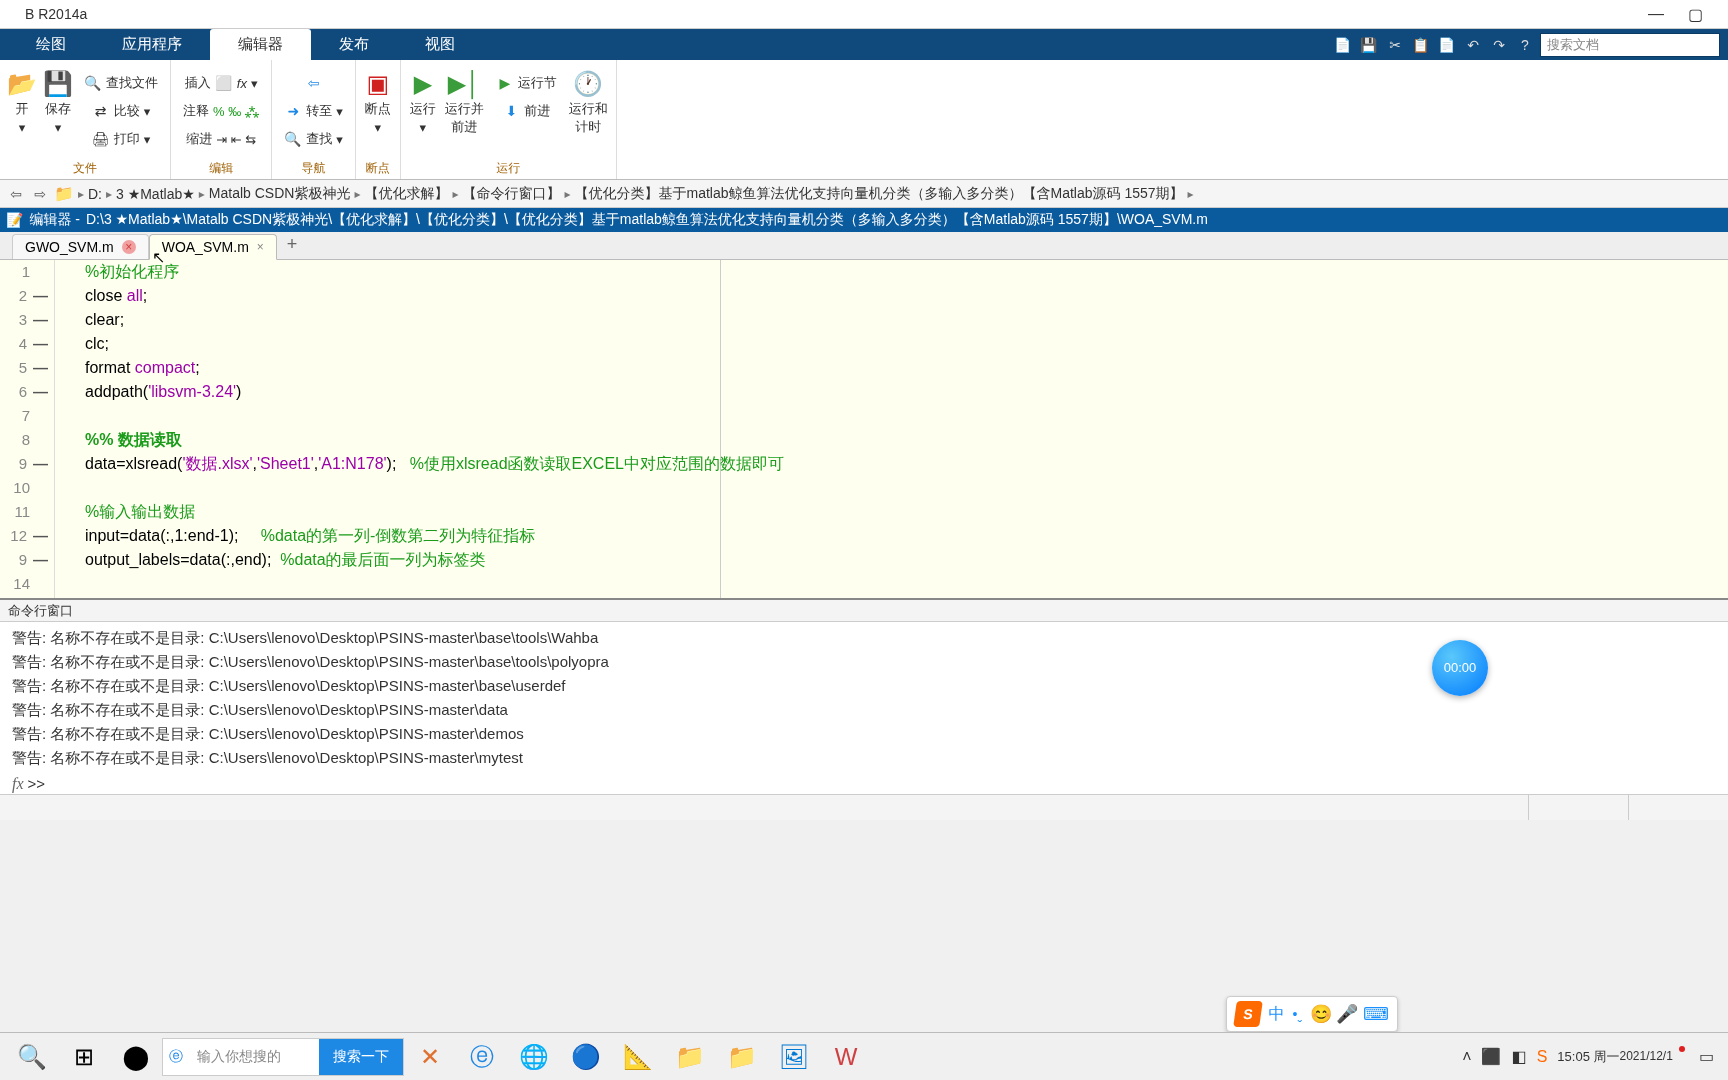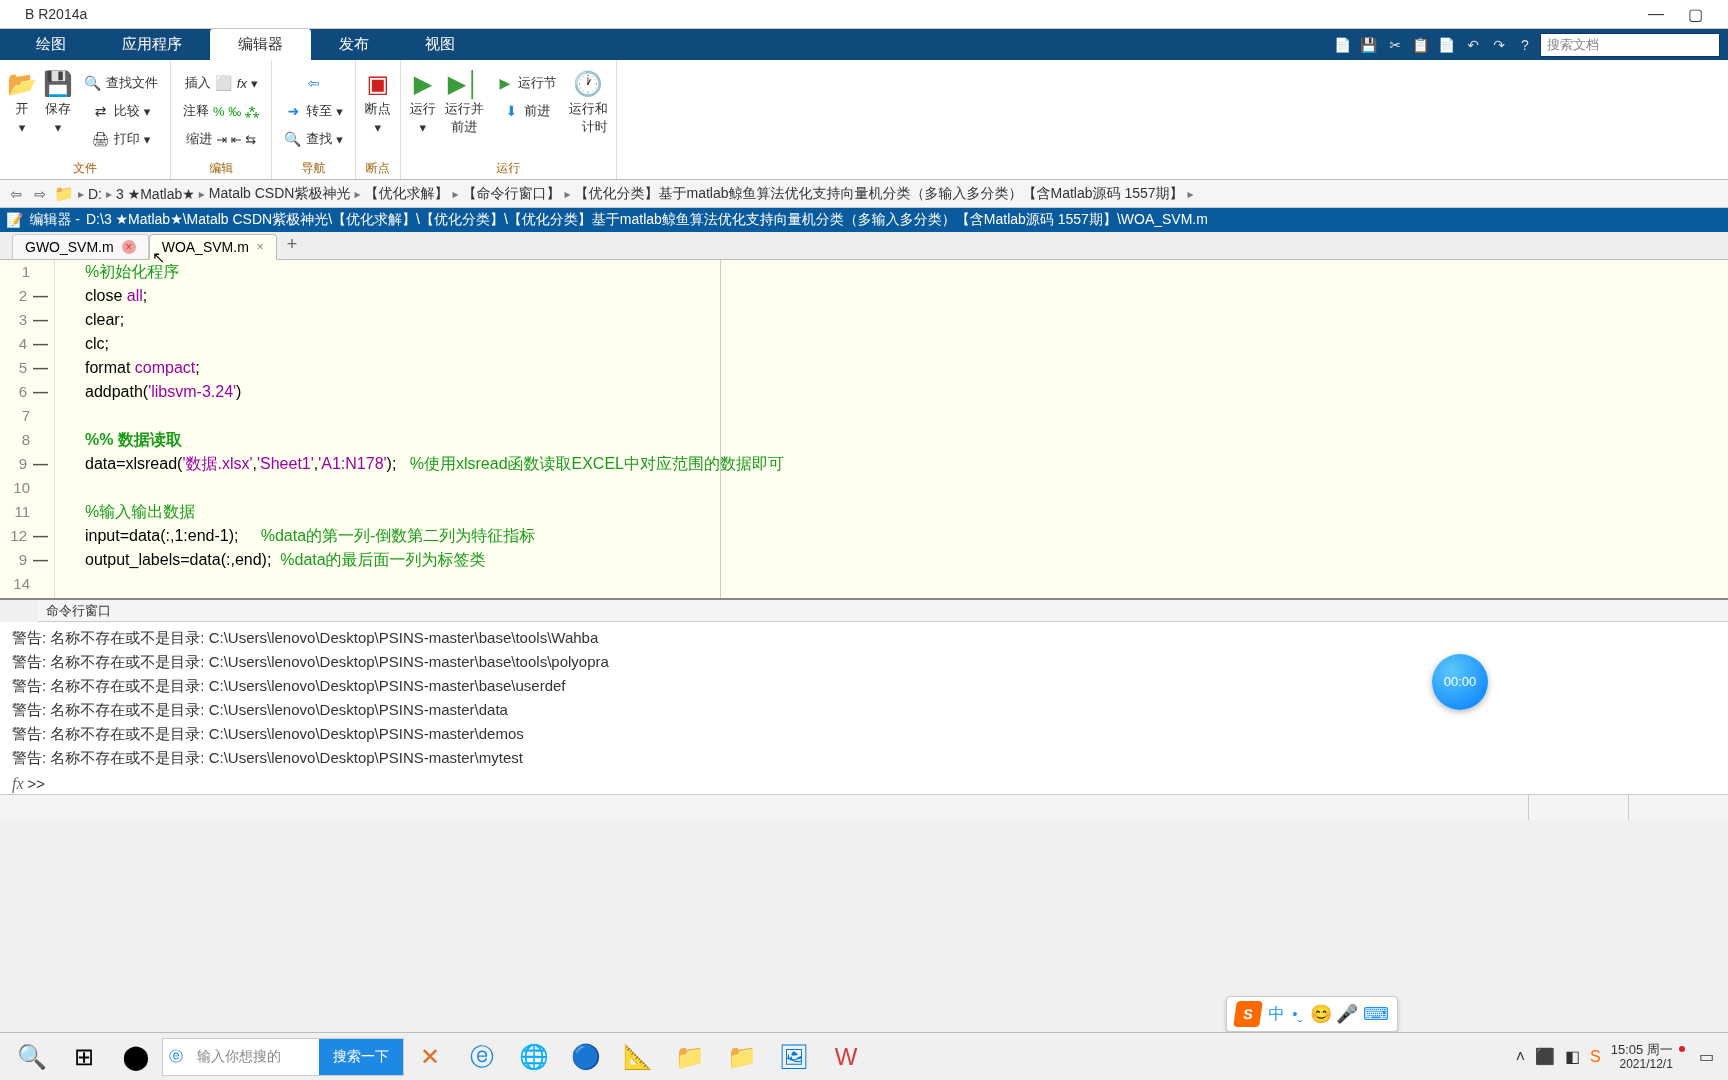--- a/index.html
+++ b/index.html
@@ -57,45 +57,45 @@
 .gutter-line { height: 24px; display: flex; justify-content: flex-end; align-items: center; gap: 6px; }
 .gutter-dash { color: #555; font-weight: bold; }
 .code-body { flex: 1; padding-left: 30px; line-height: 24px; position: relative; }
 .code-line { height: 24px; white-space: pre; }
 .vline { position: absolute; left: 720px; top: 0; bottom: 0; width: 1px; background: #ccc; }
 .c-comment { color: #1a9c1a; }
 .c-string { color: #9c00a8; }
 .c-bold { font-weight: bold; }
 
 
-.cmd-title { height: 22px; background: #f4f4f4; border-bottom: 1px solid #ccc; padding: 2px 8px; font-size: 13px; color: #333; margin-left: 38px; }
+.cmd-title { height: 22px; background: #f4f4f4; border-bottom: 1px solid #ccc; padding: 2px 8px; font-size: 13px; color: #333; }
 .cmd-body { height: 172px; background: #fff; padding: 4px 12px; font-family: Consolas, monospace; font-size: 15px; line-height: 24px; color: #333; overflow: hidden; position: relative; }
 .cmd-line { white-space: pre; }
 .cmd-prompt { display: flex; align-items: center; gap: 4px; margin-top: 2px; }
 .cmd-fx { font-style: italic; color: #666; font-family: serif; font-size: 16px; }
-.timer-bubble { position: absolute; right: 240px; top: 32px; width: 56px; height: 56px; border-radius: 50%; background: radial-gradient(circle at 35% 30%, #5ac8fa, #007aff); display: flex; align-items: center; justify-content: center; color: #fff; font-size: 13px; font-family: sans-serif; box-shadow: 0 2px 6px rgba(0,0,0,0.3); }
+.timer-bubble { position: absolute; right: 240px; top: 18px; width: 56px; height: 56px; border-radius: 50%; background: radial-gradient(circle at 35% 30%, #5ac8fa, #007aff); display: flex; align-items: center; justify-content: center; color: #fff; font-size: 13px; font-family: sans-serif; box-shadow: 0 2px 6px rgba(0,0,0,0.3); }
 
 
 .statusbar { height: 26px; background: #f4f4f4; border-top: 1px solid #ccc; display: flex; }
 .statusbar-spacer { flex: 1; }
 .statusbar-box { width: 100px; border-left: 1px solid #ccc; }
 .ime-popup { position: absolute; bottom: 48px; right: 330px; display: flex; align-items: center; background: #fff; border: 1px solid #ccc; border-radius: 4px; padding: 4px 8px; gap: 8px; box-shadow: 0 2px 4px rgba(0,0,0,0.2); }
 .ime-icon { width: 26px; height: 26px; background: #ff6a00; color: #fff; display: flex; align-items: center; justify-content: center; font-weight: bold; border-radius: 4px; transform: skewX(-8deg); }
 .ime-text { font-size: 16px; color: #1890ff; }
 .ime-emojis { display: flex; gap: 4px; font-size: 18px; }
 
 
 .taskbar { position: absolute; bottom: 0; left: 0; right: 0; height: 48px; background: #f0f0f0; border-top: 1px solid #bbb; display: flex; align-items: center; padding: 0 6px; }
 .task-item { width: 52px; height: 42px; display: flex; align-items: center; justify-content: center; font-size: 24px; cursor: pointer; }
 .task-search { display: flex; align-items: center; height: 38px; background: #fff; border: 1px solid #ccc; }
 .task-search-inp { width: 130px; padding: 0 8px; color: #888; font-size: 14px; }
 .task-search-btn { background: #1e88e5; color: #fff; padding: 0 14px; height: 100%; display: flex; align-items: center; font-size: 14px; }
 .task-tray { margin-left: auto; display: flex; align-items: center; gap: 10px; padding-right: 8px; font-size: 13px; color: #333; }
 .tray-icon { font-size: 16px; }
-.tray-time { display: flex; flex-direction: column; align-items: flex-end; line-height: 15px; }
+.tray-time { display: flex; flex-direction: row; align-items: flex-start; line-height: 15px; }
 .tray-time-top { font-size: 13px; }
 .tray-time-bot { font-size: 12px; }
 .red-dot { width: 6px; height: 6px; background: #e02020; border-radius: 50%; display: inline-block; position: relative; top: -8px; left: -4px; }
 
 .cursor-arrow { position: absolute; top: 248px; left: 152px; font-size: 16px; color: #000; pointer-events: none; z-index: 100; }
 </style>
 </head>
 <body>
 
 <div class="titlebar">
@@ -212,21 +212,21 @@
             <span class="icon-sm" style="color:#3a9c3a;">▶</span>
             <span>运行节</span>
           </div>
         <div class="rbtn-small">
             <span class="icon-sm" style="color:#1e88e5;">⬇</span>
             <span>前进</span>
           </div>
       </div>
       <div class="rbtn-col rbtn-big">
         <span class="icon-large">🕐</span>
-        <span style="white-space:pre; text-align:right;">运行和
+        <span style="white-space:pre; text-align:center;">运行和
 计时</span>
       </div>
     </div>
     <div class="ribbon-group-label">运行</div>
   </div>
 </div>
 
 <div class="breadcrumb">
   <span class="bc-btn">⇦</span>
   <span class="bc-btn">⇨</span>

